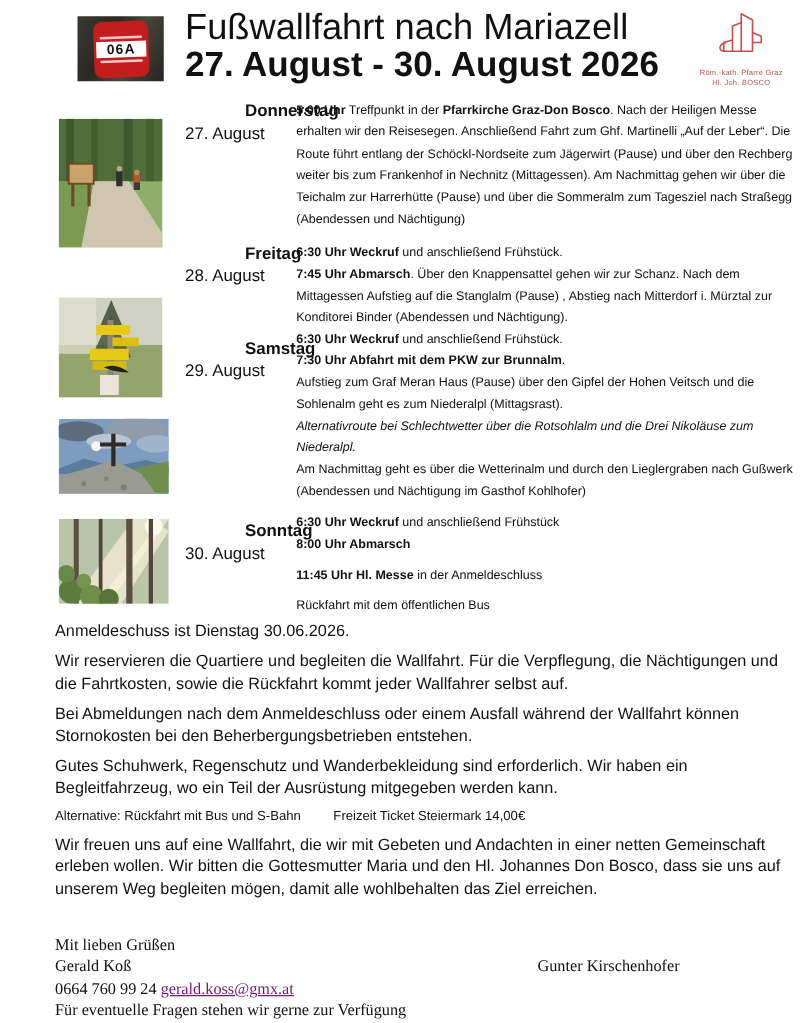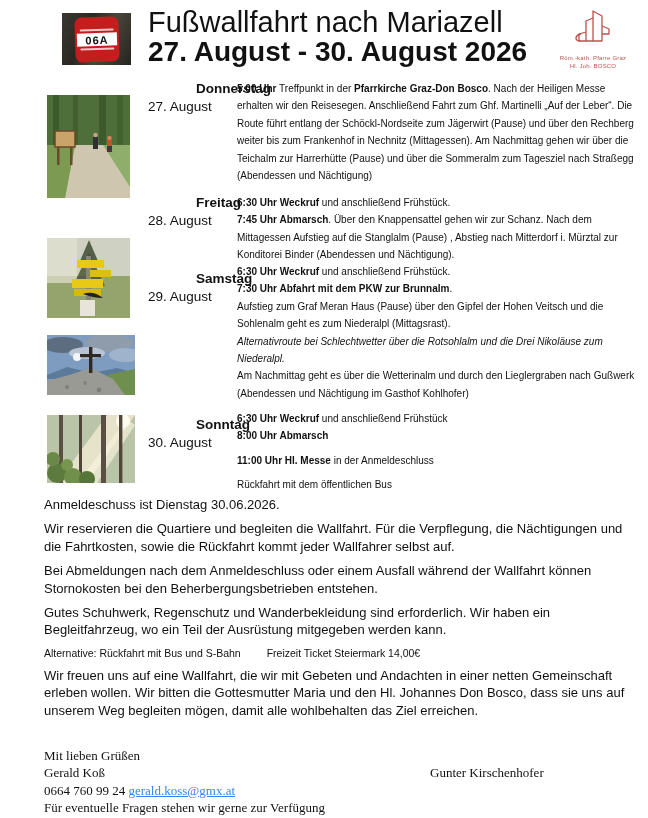--- a/index.html
+++ b/index.html
@@ -31,21 +31,21 @@
   
   .bottom{width:596px;font-size:13px;line-height:17.4px;}
   .bottom p{margin:0 0 7px 0;}
   .altline{font-size:10.5px;line-height:14px;margin:2px 0 8px 0;}
   .altline .right{margin-left:26px;}
   .closing{margin-bottom:0 !important;}
   .footer{margin-top:28px;font-family:Liberation Serif, serif;}
   .footer div{line-height:17.4px;}
   .names{position:relative;}
   .name-right{position:absolute;left:386px;top:0;}
-  a.mail{color:#3b82f6;text-decoration:underline;cursor:pointer;}
+  a.mail{color:#701a75;text-decoration:underline;cursor:pointer;}
 </style>
 </head>
 <body>
 
 <div class="page">
 
   <div class="abs marker" style="left:62px;top:13px;">
     <div class="marker-plate">
       <div class="tinyline"></div>
       <div class="marker-band">
@@ -169,21 +169,21 @@
     <p><span>Am Nachmittag geht es über die Wetterinalm und durch den Lieglergraben nach Gußwerk (Abendessen und Nächtigung im Gasthof Kohlhofer)</span></p>
   </div>
 
   <div class="abs daylabel" style="left:148px;top:416px;">
     <div class="dayname">Sonntag</div>
     <div>30. August</div>
   </div>
   <div class="abs content" style="left:237px;top:410px;">
     <p><span class="b">6:30 Uhr Weckruf</span><span> und anschließend Frühstück</span></p>
     <p><span class="b">8:00 Uhr Abmarsch</span></p>
-    <p class="gap-top"><span class="b">11:00 Uhr Hl. Messe</span><span> in der Anmeldeschluss</span></p>
+    <p class="gap-top"><span class="b">11:45 Uhr Hl. Messe</span><span> in der Anmeldeschluss</span></p>
     <p class="gap-top"><span>Rückfahrt mit dem öffentlichen Bus</span></p>
   </div>
 
   <div class="abs bottom" style="left:44px;top:496px;">
     <p>Anmeldeschuss ist Dienstag 30.06.2026.</p>
     <p>Wir reservieren die Quartiere und begleiten die Wallfahrt. Für die Verpflegung, die Nächtigungen und die Fahrtkosten, sowie die Rückfahrt kommt jeder Wallfahrer selbst auf.</p>
     <p>Bei Abmeldungen nach dem Anmeldeschluss oder einem Ausfall während der Wallfahrt können Stornokosten bei den Beherbergungsbetrieben entstehen.</p>
     <p>Gutes Schuhwerk, Regenschutz und Wanderbekleidung sind erforderlich. Wir haben ein Begleitfahrzeug, wo ein Teil der Ausrüstung mitgegeben werden kann.</p>
     <p class="altline">
       <span>Alternative: Rückfahrt mit Bus und S-Bahn</span><span class="right">Freizeit Ticket Steiermark 14,00€</span>

